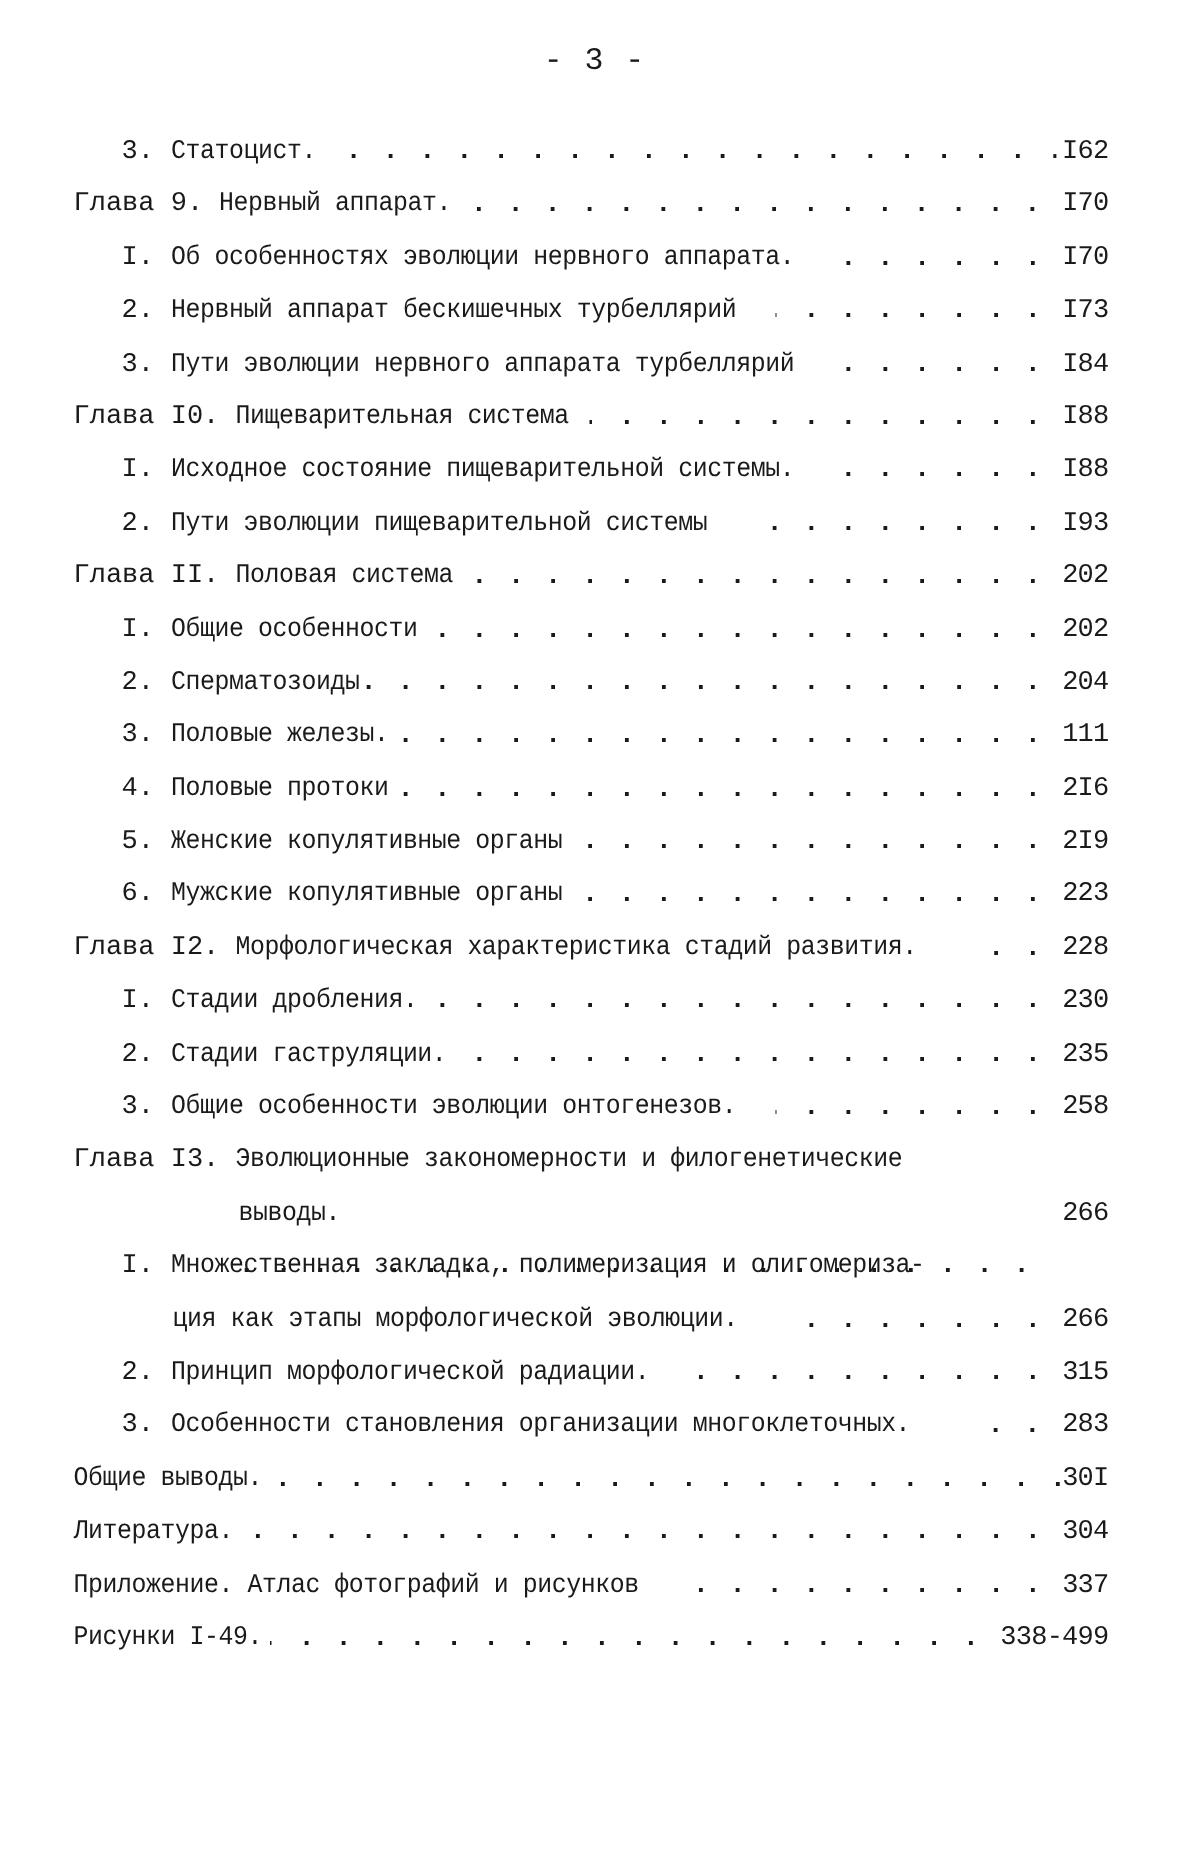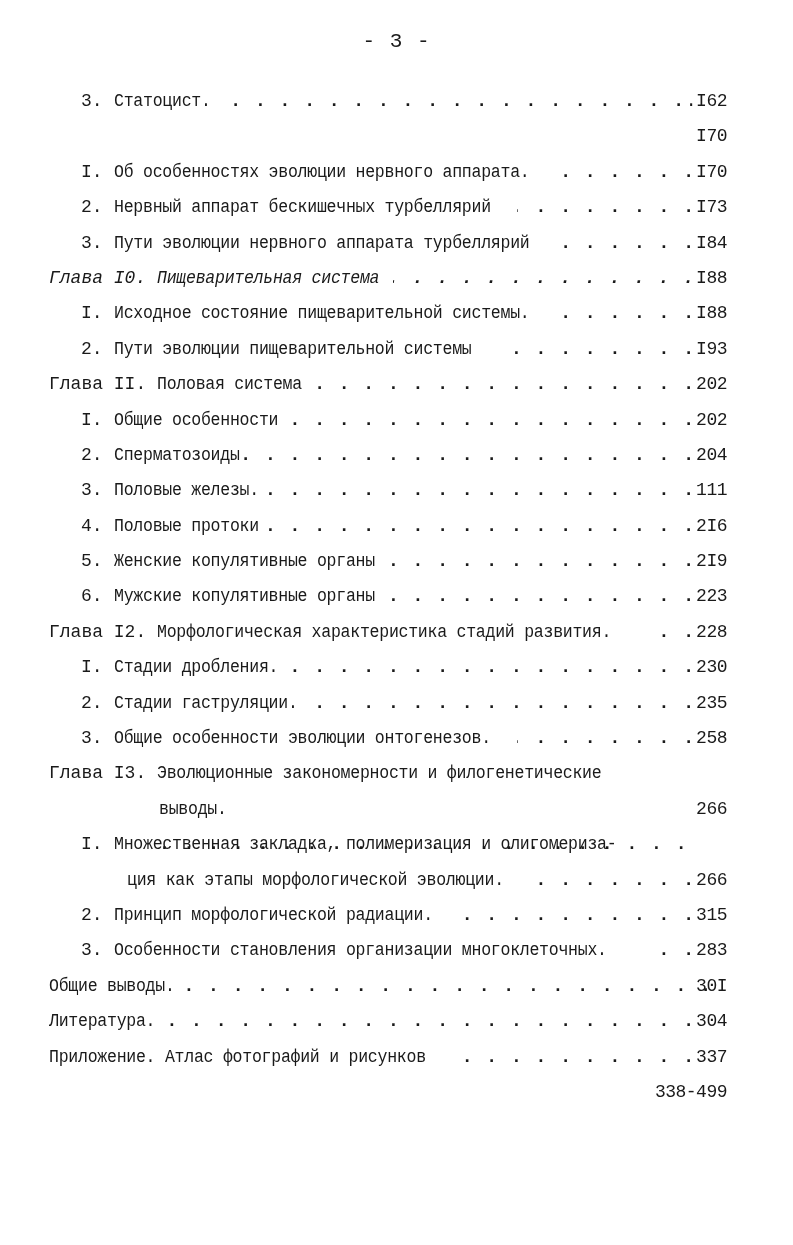--- a/index.html
+++ b/index.html
@@ -69,40 +69,45 @@
       margin-left: -6px;
       font-weight: bold;
     }
     .leader::before {
       content: ". . . . . . . . . . . . . . . . . . . . . . . . . . . . . . . . . . . . . . . . . . . . . . . . . . . . . . ";
       word-spacing: 3px;
     }
     .pg {
       position: absolute;
       top: 0;
-      right: 66px;
+      right: 54px;
       text-align: left;
       letter-spacing: -0.5px;
     }
   </style>
 </head>
 <body>
 
 <div class="page-number">- 3 -</div>
 
 <div class="toc">
   <div class="toc-row lvl1">
     <div class="label-wrap" style="right: 109px;">
         <span class="num">3.</span>
         <span class="title">Статоцист.</span>
         <span class="leader"></span>
       </div>
     <span class="pg">.I62</span>
   </div>
   <div class="toc-row lvl0">
+    <div class="label-wrap" style="right: 99px;">
+        <span class="num">Глава 9.</span>
+        <span class="title">Нервный аппарат.</span>
+        <span class="leader"></span>
+      </div>
     <span class="pg">I70</span>
   </div>
   <div class="toc-row lvl1">
     <div class="label-wrap" style="right: 99px;">
         <span class="num">I.</span>
         <span class="title">Об особенностях эволюции нервного аппарата.</span>
         <span class="leader"></span>
       </div>
     <span class="pg">I70</span>
   </div>
@@ -116,21 +121,21 @@
   </div>
   <div class="toc-row lvl1">
     <div class="label-wrap" style="right: 99px;">
         <span class="num">3.</span>
         <span class="title">Пути эволюции нервного аппарата турбеллярий</span>
         <span class="leader"></span>
       </div>
     <span class="pg">I84</span>
   </div>
   <div class="toc-row lvl0">
-    <div class="label-wrap" style="right: 99px; font-style: italic;">
+    <div class="label-wrap" style="right: 99px;">
         <span class="num">Глава I0.</span>
         <span class="title">Пищеварительная система</span>
         <span class="leader"></span>
       </div>
     <span class="pg">I88</span>
   </div>
   <div class="toc-row lvl1">
     <div class="label-wrap" style="right: 99px;">
         <span class="num">I.</span>
         <span class="title">Исходное состояние пищеварительной системы.</span>
@@ -247,21 +252,21 @@
       </div>
     <span class="pg">266</span>
   </div>
   <div class="toc-row lvl1 nolead">
     <div class="label-wrap">
         <span class="num">I.</span>
         <span class="title">Множественная закладка, полимеризация и олигомериза-</span>
       </div>
   </div>
   <div class="toc-row cont1">
-    <div class="label-wrap" style="right: 99px; margin-left: 12px;">
+    <div class="label-wrap" style="right: 99px;">
         <span class="title">ция как этапы морфологической эволюции.</span>
         <span class="leader"></span>
       </div>
     <span class="pg">266</span>
   </div>
   <div class="toc-row lvl1">
     <div class="label-wrap" style="right: 99px;">
         <span class="num">2.</span>
         <span class="title">Принцип морфологической радиации.</span>
         <span class="leader"></span>
@@ -291,15 +296,19 @@
     <span class="pg">304</span>
   </div>
   <div class="toc-row lvl0">
     <div class="label-wrap" style="right: 99px;">
         <span class="title">Приложение. Атлас фотографий и рисунков</span>
         <span class="leader"></span>
       </div>
     <span class="pg">337</span>
   </div>
   <div class="toc-row lvl0">
+    <div class="label-wrap" style="right: 140px;">
+        <span class="title">Рисунки I-49.</span>
+        <span class="leader"></span>
+      </div>
     <span class="pg">338-499</span>
   </div>
 </div>
 
 </body></html>

